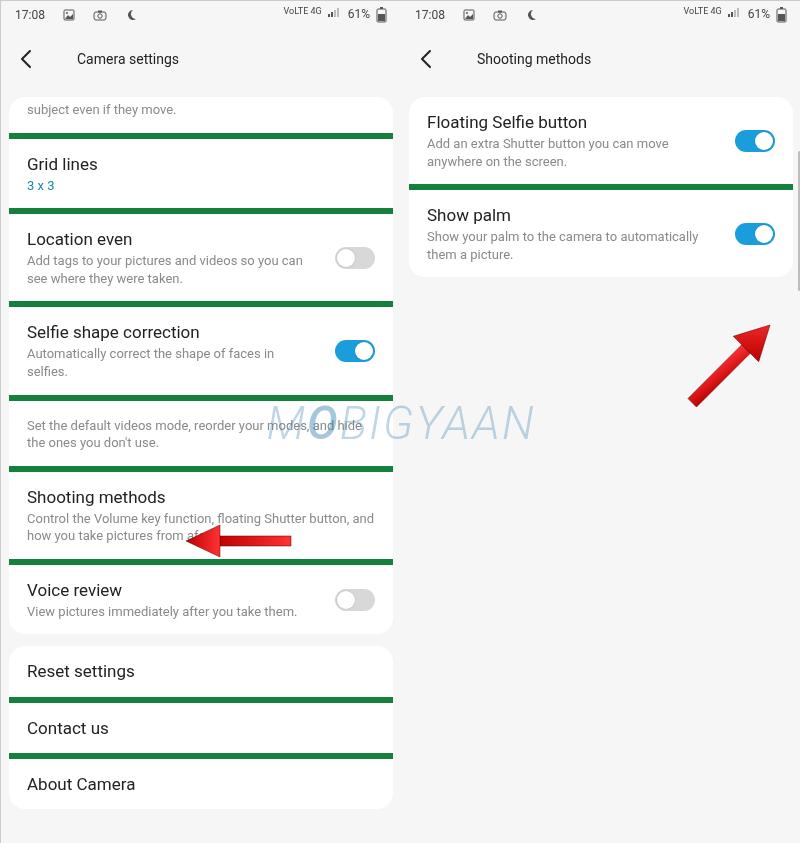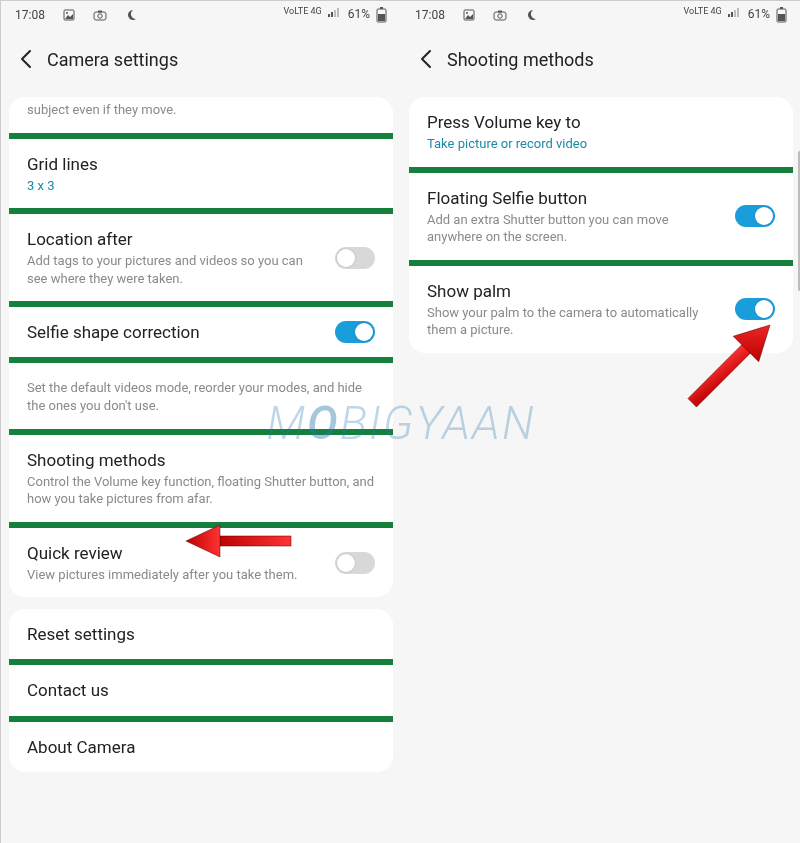--- a/index.html
+++ b/index.html
@@ -6,21 +6,21 @@
   .stage{width:800px;height:843px;position:relative;background:#f0f0f0;border:1px solid #ccc;display:flex;overflow:hidden;}
   .phone{flex:1;position:relative;background:#f6f6f6;}
   .phone+.phone{}
   .status-bar{display:flex;align-items:center;height:28px;padding:0 14px;font-size:12px;color:#444;}
   .status-left{display:flex;align-items:center;gap:18px;}
   .status-right{margin-left:auto;display:flex;align-items:flex-start;gap:6px;}
   .status-ico{display:inline-flex;align-items:center;justify-content:center;}
   .status-ico svg{display:block;}
   .hdr{display:flex;align-items:center;padding:10px 6px 18px 6px;}
   .hdr-back{width:40px;height:40px;display:flex;align-items:center;justify-content:center;border-radius:20px;cursor:pointer;}
-  .hdr-title{font-size:18px;font-weight:400;color:#222;}
+  .hdr-title{font-size:14px;font-weight:400;color:#222;margin-left:30px;}
   .card{background:#fff;border-radius:16px;margin:0 8px 12px 8px;overflow:hidden;}
   .row{padding:14px 18px;border-top:6px solid #15803d;position:relative;display:flex;}
   .card .row:first-child{border-top:none;}
   .row-body{flex:1;min-width:0;}
   .row-title{font-size:17px;color:#222;line-height:1.3;}
   .row-sub{font-size:13px;color:#8a8a8a;line-height:1.35;margin-top:2px;}
   .row-sub.link{color:#1b8aa8;}
   .row-ctrl{width:60px;display:flex;align-items:center;justify-content:flex-end;}
   .toggle{width:40px;height:22px;border-radius:12px;background:#d8d8d8;position:relative;cursor:pointer;}
   .toggle .knob{position:absolute;width:18px;height:18px;background:#fff;border-radius:50%;top:2px;left:2px;box-shadow:0 0 2px rgba(0,0,0,.2);}
@@ -101,53 +101,54 @@
           </div>
       </div>
       <div class="row">
         <div class="row-body">
           <div class="row-title">Grid lines</div>
           <div class="row-sub link">3 x 3</div>
         </div>
       </div>
       <div class="row">
         <div class="row-body">
-          <div class="row-title">Location after</div>
+          <div class="row-title">Location even</div>
           <div class="row-sub">Add tags to your pictures and videos so you can see where they were taken.</div>
         </div>
         <div class="row-ctrl">
             <div class="toggle off">
               <div class="knob"></div>
             </div>
           </div>
       </div>
       <div class="row">
         <div class="row-body">
           <div class="row-title">Selfie shape correction</div>
+          <div class="row-sub">Automatically correct the shape of faces in selfies.</div>
         </div>
         <div class="row-ctrl">
             <div class="toggle on">
               <div class="knob"></div>
             </div>
           </div>
       </div>
       <div class="row">
         <div class="row-body">
           <div class="row-sub">Set the default videos mode, reorder your modes, and hide the ones you don't use.</div>
         </div>
       </div>
       <div class="row">
         <div class="row-body">
           <div class="row-title">Shooting methods</div>
           <div class="row-sub">Control the Volume key function, floating Shutter button, and how you take pictures from afar.</div>
         </div>
       </div>
       <div class="row">
         <div class="row-body">
-          <div class="row-title">Quick review</div>
+          <div class="row-title">Voice review</div>
           <div class="row-sub">View pictures immediately after you take them.</div>
         </div>
         <div class="row-ctrl">
             <div class="toggle off">
               <div class="knob"></div>
             </div>
           </div>
       </div>
     </div>
 
@@ -229,26 +230,20 @@
     <div class="hdr">
       <div class="hdr-back">
         <svg width="22" height="22" viewBox="0 0 22 22">
             <path d="M14 3 L6 11 L14 19" fill="none" stroke="#222" stroke-width="2" stroke-linecap="round" stroke-linejoin="round"></path>
           </svg>
       </div>
       <div class="hdr-title">Shooting methods</div>
     </div>
 
     <div class="card">
-      <div class="row">
-        <div class="row-body">
-          <div class="row-title">Press Volume key to</div>
-          <div class="row-sub link">Take picture or record video</div>
-        </div>
-      </div>
       <div class="row">
         <div class="row-body">
           <div class="row-title">Floating Selfie button</div>
           <div class="row-sub">Add an extra Shutter button you can move anywhere on the screen.</div>
         </div>
         <div class="row-ctrl">
             <div class="toggle on">
               <div class="knob"></div>
             </div>
           </div>

